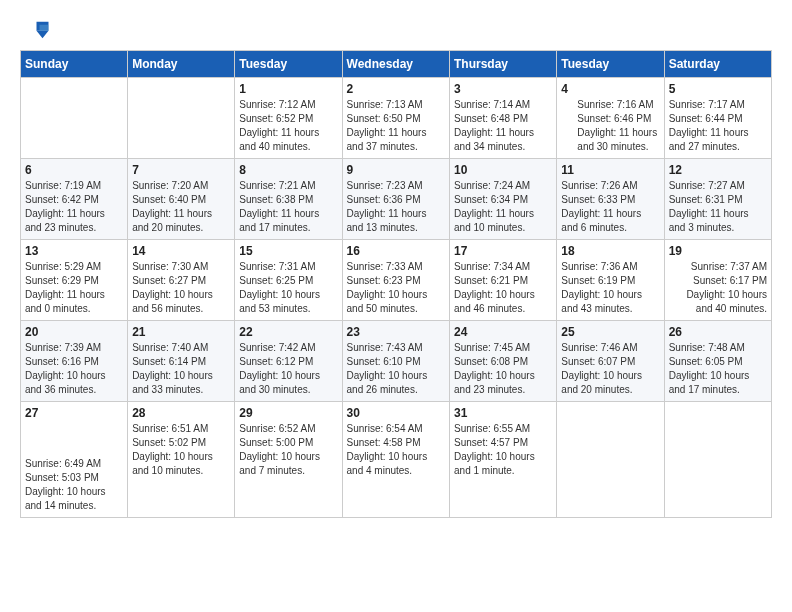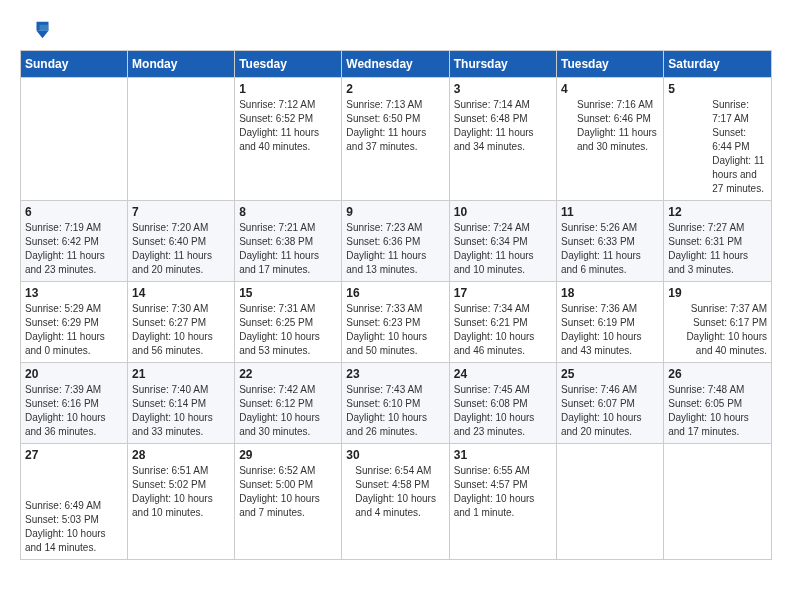--- a/index.html
+++ b/index.html
@@ -142,21 +142,21 @@
 Daylight: 11 hours and 34 minutes.</div>
         </td>
         <td>
           <div class="day-number">4</div>
           <div class="day-info" style="white-space: pre-line; margin-left: 16px;">Sunrise: 7:16 AM
 Sunset: 6:46 PM
 Daylight: 11 hours and 30 minutes.</div>
         </td>
         <td>
           <div class="day-number">5</div>
-          <div class="day-info" style="white-space: pre-line; margin-left: 44px;">Sunrise: 7:17 AM
+          <div class="day-info" style="white-space: pre-line;">Sunrise: 7:17 AM
 Sunset: 6:44 PM
 Daylight: 11 hours and 27 minutes.</div>
         </td>
       </tr>
       <tr class="row-even">
         <td>
           <div class="day-number">6</div>
           <div class="day-info" style="white-space: pre-line;">Sunrise: 7:19 AM
 Sunset: 6:42 PM
 Daylight: 11 hours and 23 minutes.</div>
@@ -180,21 +180,21 @@
 Daylight: 11 hours and 13 minutes.</div>
         </td>
         <td>
           <div class="day-number">10</div>
           <div class="day-info" style="white-space: pre-line;">Sunrise: 7:24 AM
 Sunset: 6:34 PM
 Daylight: 11 hours and 10 minutes.</div>
         </td>
         <td>
           <div class="day-number">11</div>
-          <div class="day-info" style="white-space: pre-line;">Sunrise: 5:26 AM
+          <div class="day-info" style="white-space: pre-line;">Sunrise: 7:26 AM
 Sunset: 6:33 PM
 Daylight: 11 hours and 6 minutes.</div>
         </td>
         <td>
           <div class="day-number">12</div>
           <div class="day-info" style="white-space: pre-line;">Sunrise: 7:27 AM
 Sunset: 6:31 PM
 Daylight: 11 hours and 3 minutes.</div>
         </td>
       </tr>
@@ -300,21 +300,21 @@
 Daylight: 10 hours and 10 minutes.</div>
         </td>
         <td>
           <div class="day-number">29</div>
           <div class="day-info" style="white-space: pre-line;">Sunrise: 6:52 AM
 Sunset: 5:00 PM
 Daylight: 10 hours and 7 minutes.</div>
         </td>
         <td>
           <div class="day-number">30</div>
-          <div class="day-info" style="white-space: pre-line; margin-left: 9px;">Sunrise: 6:54 AM
+          <div class="day-info" style="white-space: pre-line;">Sunrise: 6:54 AM
 Sunset: 4:58 PM
 Daylight: 10 hours and 4 minutes.</div>
         </td>
         <td>
           <div class="day-number">31</div>
           <div class="day-info" style="white-space: pre-line;">Sunrise: 6:55 AM
 Sunset: 4:57 PM
 Daylight: 10 hours and 1 minute.</div>
         </td>
         <td class="empty"></td>

